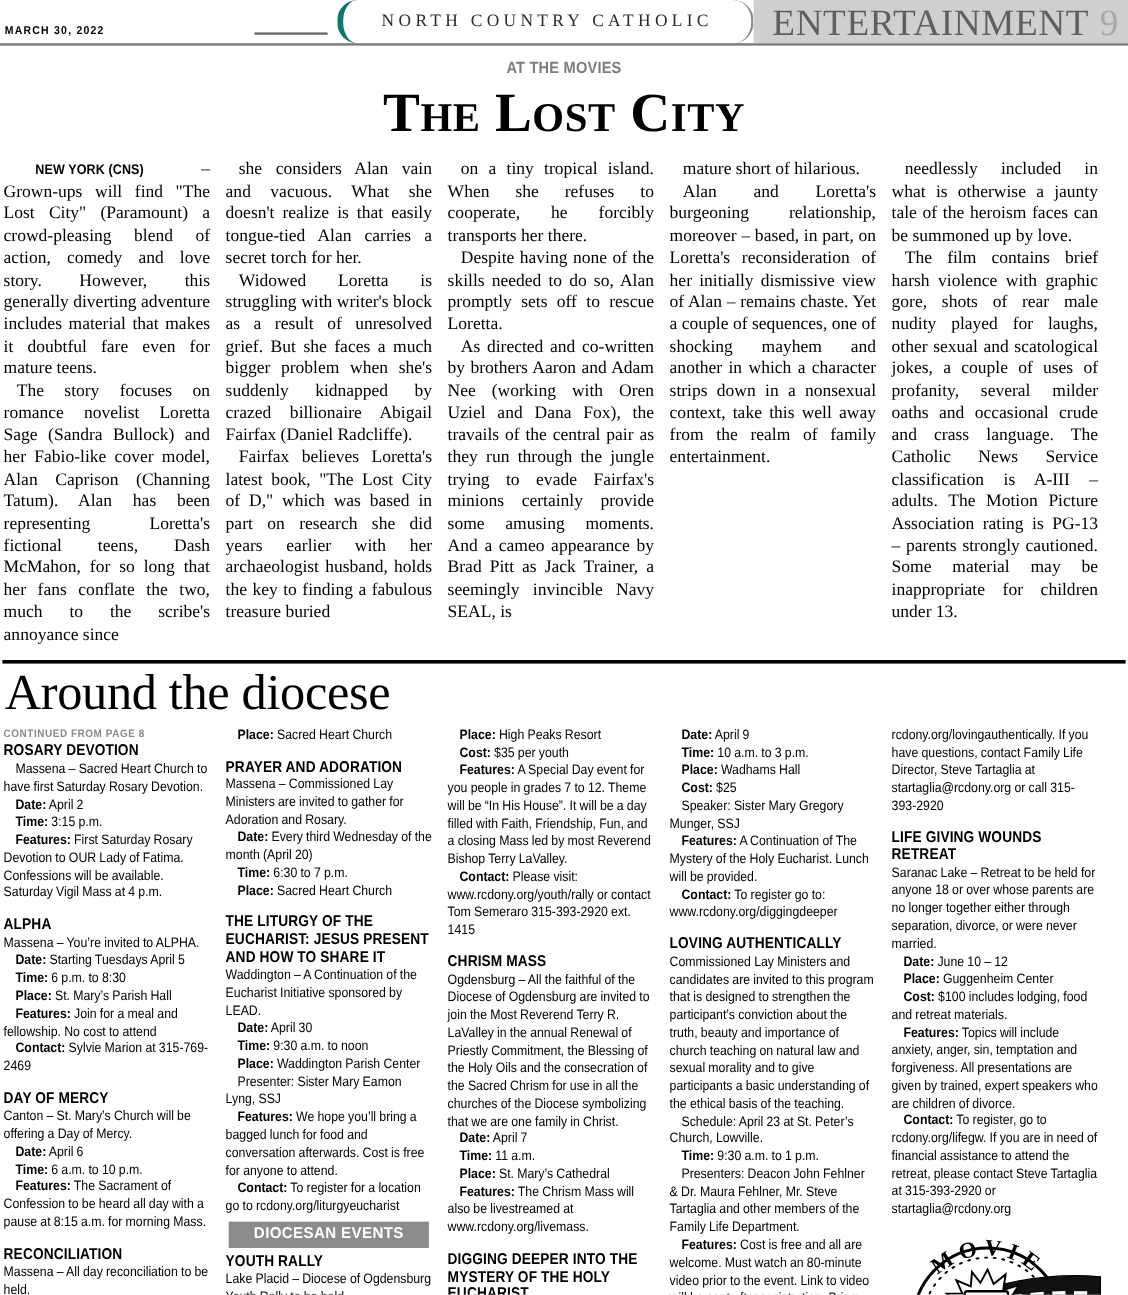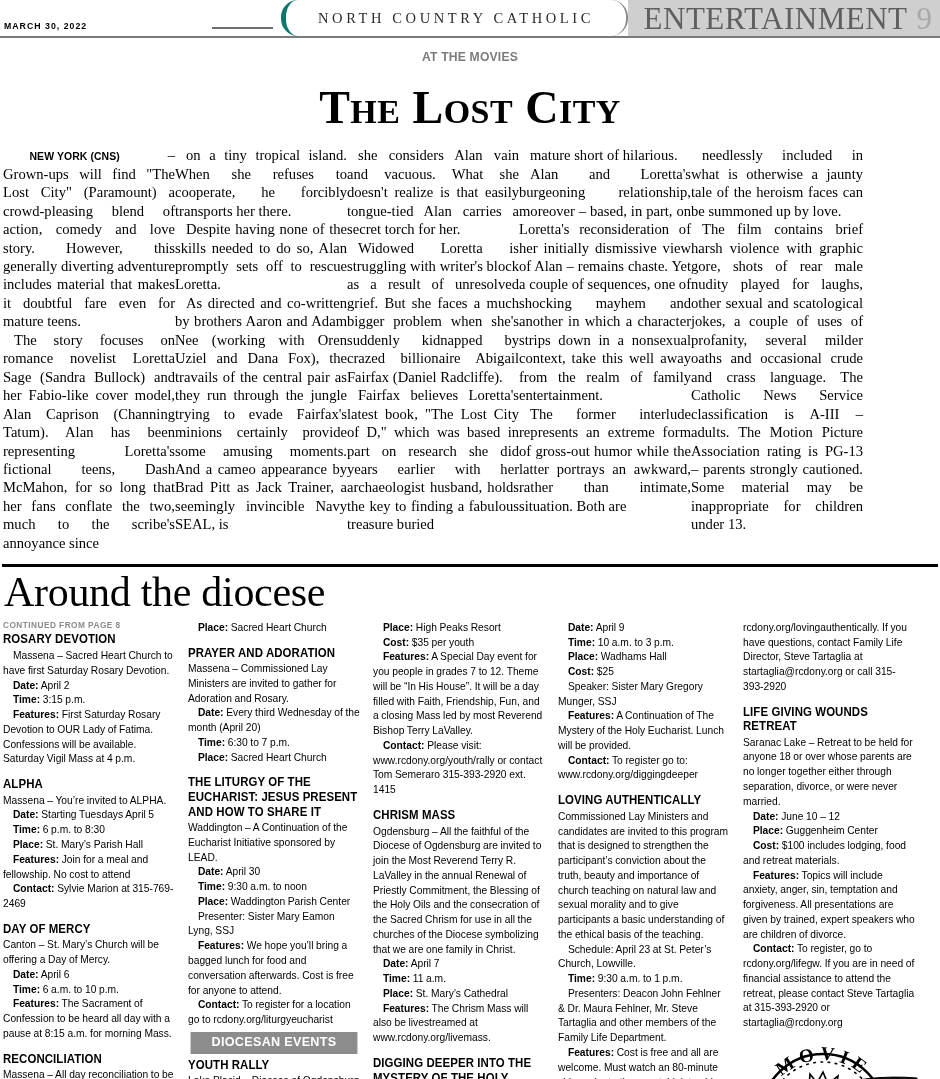--- a/index.html
+++ b/index.html
@@ -113,33 +113,34 @@
     color: #7c7c7c;
     margin-top: 11px;
     transform: scaleX(0.9);
   }
   .movie-title {
     text-align: center;
     font-family: "Liberation Serif", serif;
     font-weight: bold;
     font-size: 46px;
     line-height: 1.05;
-    margin-top: 20px;
+    margin-top: 6px;
     letter-spacing: 0.5px;
   }
   .movie-title .sc {
     font-size: 34px;
   }
 
   
   .review {
     display: flex;
     margin-top: 14px;
     padding: 0 3px;
     box-sizing: border-box;
+    gap: 13px;
   }
   .review .col {
     width: 172px;
     font-size: 14.6px;
     line-height: 1.265;
     text-align: justify;
     text-justify: inter-word;
     hyphens: manual;
   }
   .review .col p {
@@ -268,35 +269,34 @@
   <div class="movie-title"><span>T</span><span class="sc">HE</span>&nbsp;<span>L</span><span class="sc">OST</span>&nbsp;<span>C</span><span class="sc">ITY</span></div>
 
   <div class="review">
 
     <div class="col">
       <p class="first"><span class="dateline">NEW YORK (CNS)</span> <span>– Grown-ups will find "The Lost City" (Paramount) a crowd-pleasing blend of action, comedy and love story. However, this generally diverting adventure includes material that makes it doubtful fare even for mature teens.</span></p>
       <p>The story focuses on romance novelist Loretta Sage (Sandra Bullock) and her Fabio-like cover model, Alan Caprison (Channing Tatum). Alan has been representing Loretta's fictional teens, Dash McMahon, for so long that her fans conflate the two, much to the scribe's annoyance since</p>
     </div>
 
     <div class="col">
+      <p>she considers Alan vain and vacuous. What she doesn't realize is that easily tongue-tied Alan carries a secret torch for her.</p>
+      <p>Widowed Loretta is struggling with writer's block as a result of unresolved grief. But she faces a much bigger problem when she's suddenly kidnapped by crazed billionaire Abigail Fairfax (Daniel Radcliffe).</p>
+      <p>Fairfax believes Loretta's latest book, "The Lost City of D," which was based in part on research she did years earlier with her archaeologist husband, holds the key to finding a fabulous treasure buried</p>
+    </div>
+
+    <div class="col">
       <p>on a tiny tropical island. When she refuses to cooperate, he forcibly transports her there.</p>
       <p>Despite having none of the skills needed to do so, Alan promptly sets off to rescue Loretta.</p>
       <p>As directed and co-written by brothers Aaron and Adam Nee (working with Oren Uziel and Dana Fox), the travails of the central pair as they run through the jungle trying to evade Fairfax's minions certainly provide some amusing moments. And a cameo appearance by Brad Pitt as Jack Trainer, a seemingly invincible Navy SEAL, is</p>
     </div>
 
     <div class="col">
-      <p>she considers Alan vain and vacuous. What she doesn't realize is that easily tongue-tied Alan carries a secret torch for her.</p>
-      <p>Widowed Loretta is struggling with writer's block as a result of unresolved grief. But she faces a much bigger problem when she's suddenly kidnapped by crazed billionaire Abigail Fairfax (Daniel Radcliffe).</p>
-      <p>Fairfax believes Loretta's latest book, "The Lost City of D," which was based in part on research she did years earlier with her archaeologist husband, holds the key to finding a fabulous treasure buried</p>
-    </div>
-
-    <div class="col">
       <p>mature short of hilarious.</p>
       <p>Alan and Loretta's burgeoning relationship, moreover – based, in part, on Loretta's reconsideration of her initially dismissive view of Alan – remains chaste. Yet a couple of sequences, one of shocking mayhem and another in which a character strips down in a nonsexual context, take this well away from the realm of family entertainment.</p>
-      <p>The former interlude represents an extreme form of gross-out humor while the latter portrays an awkward, rather than intimate, situation. Both are</p>
     </div>
 
     <div class="col">
       <p>needlessly included in what is otherwise a jaunty tale of the heroism faces can be summoned up by love.</p>
       <p>The film contains brief harsh violence with graphic gore, shots of rear male nudity played for laughs, other sexual and scatological jokes, a couple of uses of profanity, several milder oaths and occasional crude and crass language. The Catholic News Service classification is A-III – adults. The Motion Picture Association rating is PG-13 – parents strongly cautioned. Some material may be inappropriate for children under 13.</p>
     </div>
 
   </div>
 
   <div class="diocese-rule"></div>

